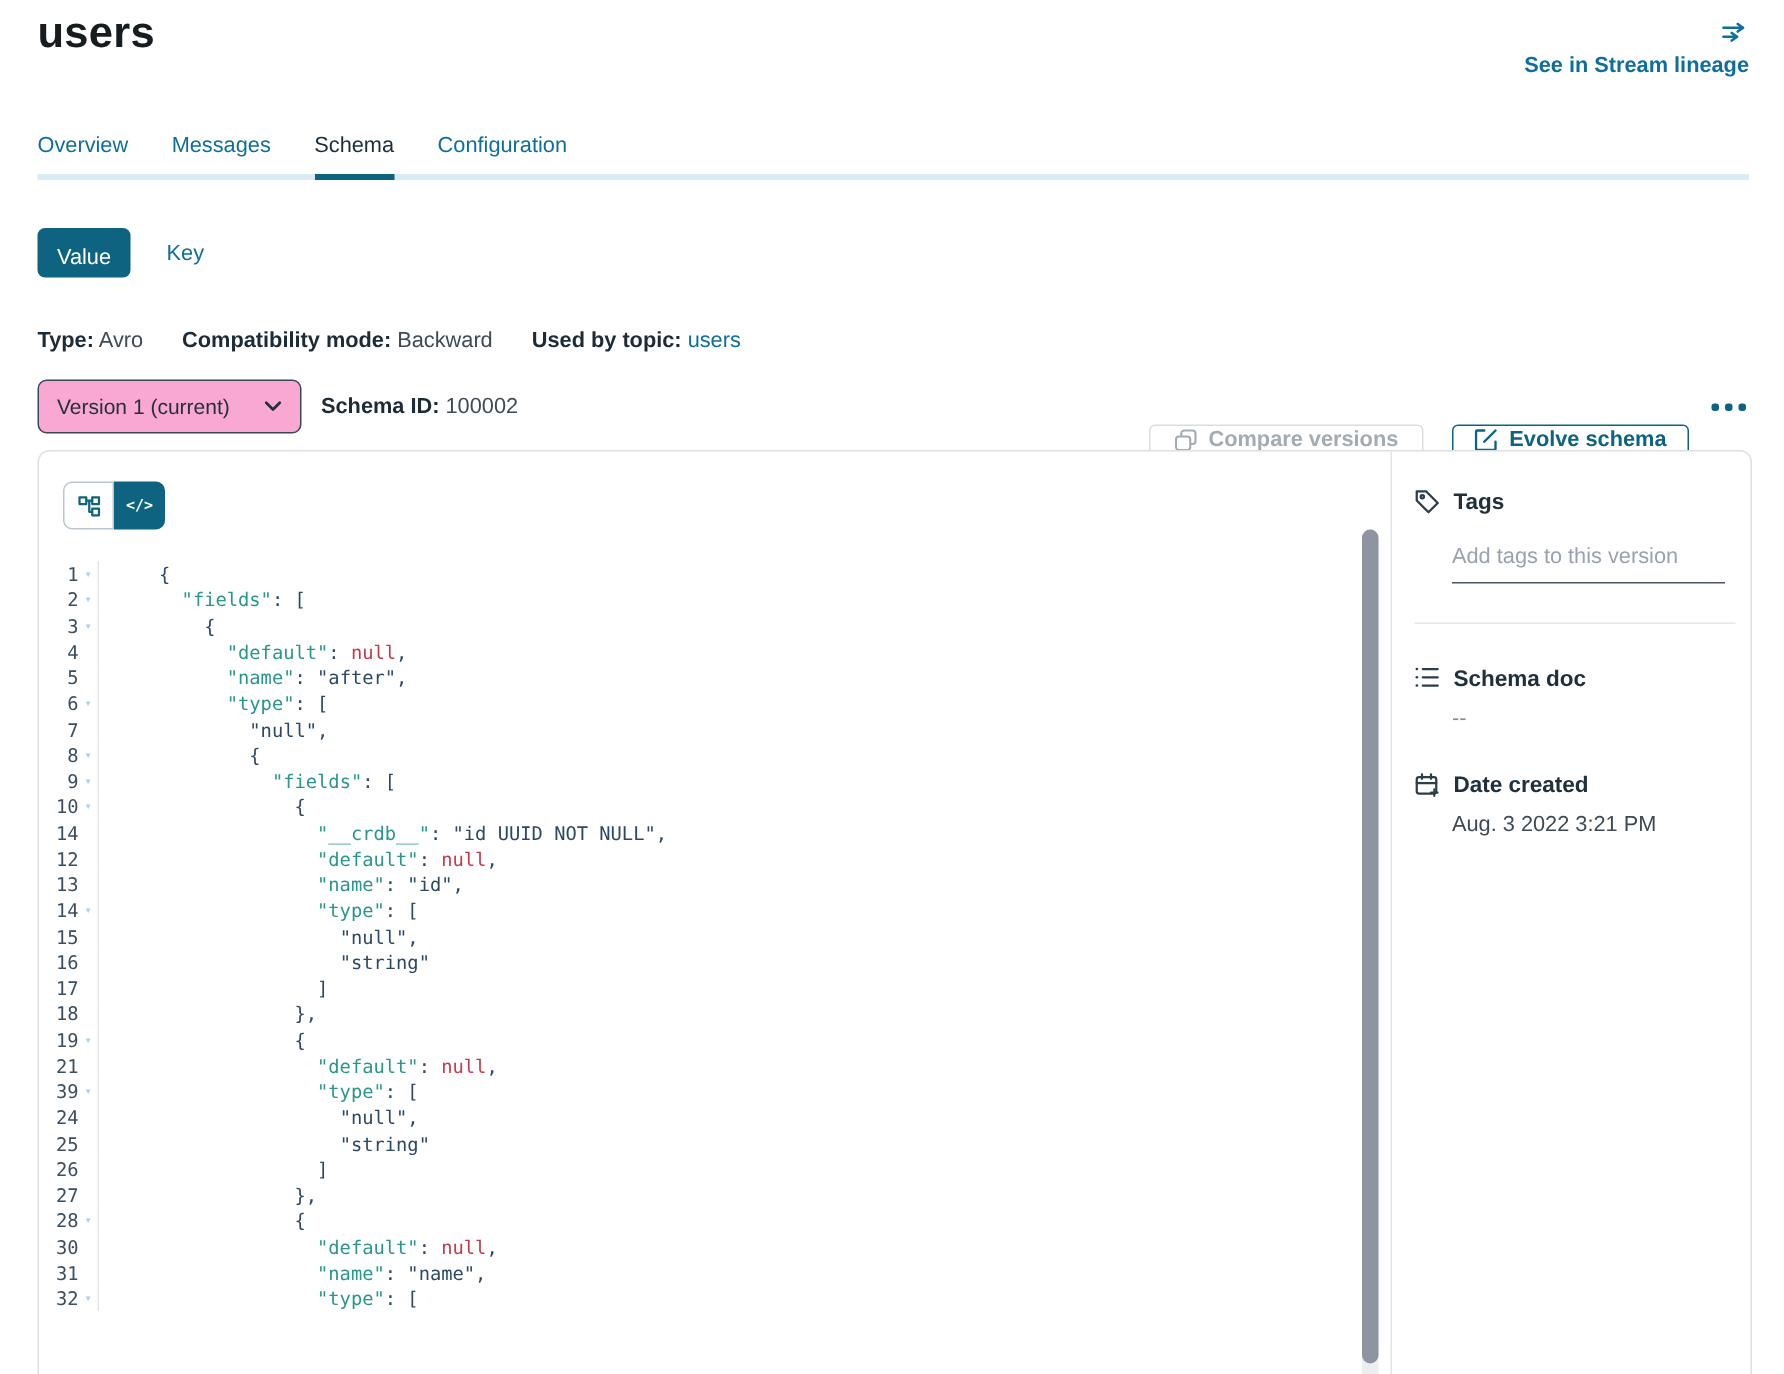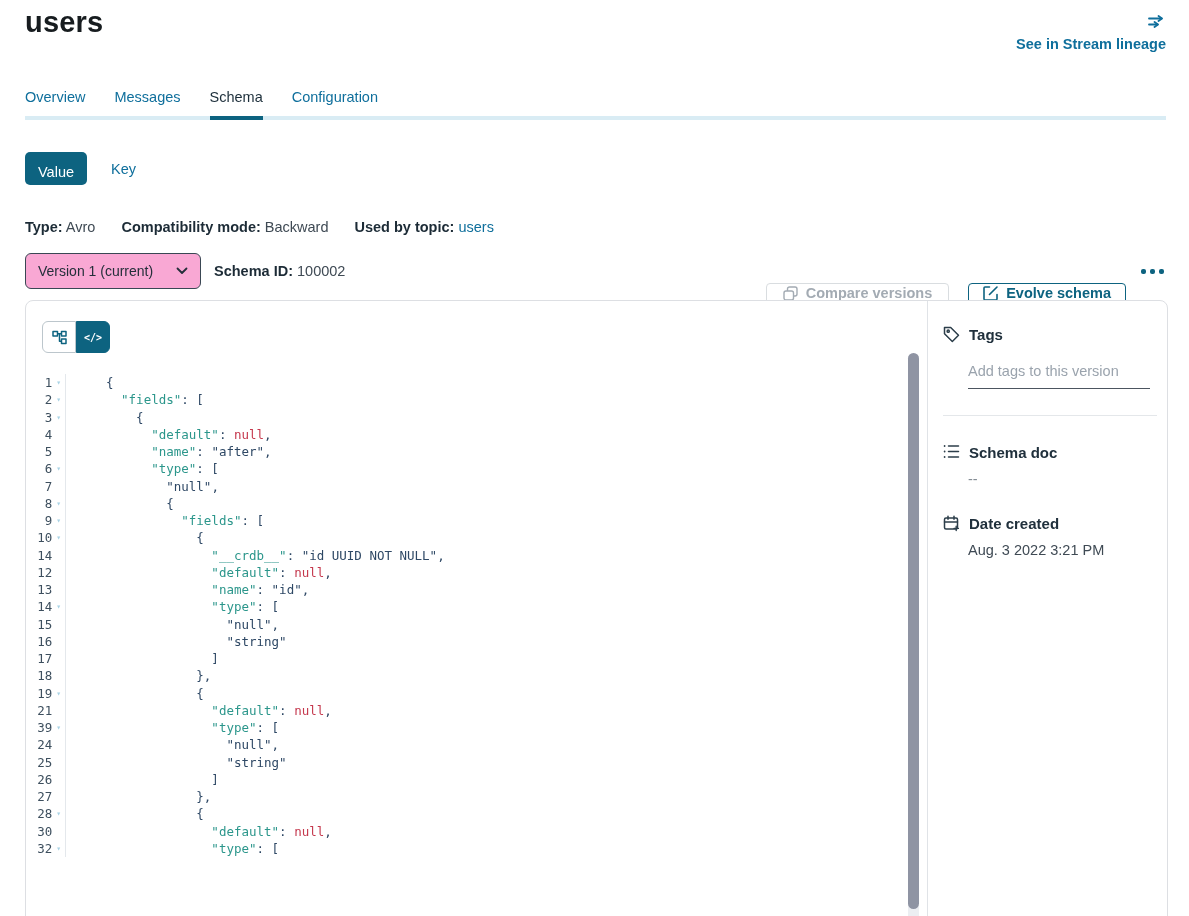--- a/index.html
+++ b/index.html
@@ -372,20 +372,27 @@
         </div>
         <div class="code-row">
           <span class="gutter">
             <span class="lnum">30</span>
             <span class="fold"></span>
           </span>
           <span class="codetext">              <span class="tk-key">"default"</span>: <span class="tk-null">null</span>,</span>
         </div>
         <div class="code-row">
           <span class="gutter">
+            <span class="lnum">31</span>
+            <span class="fold"></span>
+          </span>
+          <span class="codetext">              <span class="tk-key">"name"</span>: <span class="tk-str">"name"</span>,</span>
+        </div>
+        <div class="code-row">
+          <span class="gutter">
             <span class="lnum">32</span>
             <span class="fold">▾</span>
           </span>
           <span class="codetext">              <span class="tk-key">"type"</span>: [</span>
         </div>
       </div>
 
     <div class="scroll-track">
       <div class="scroll-thumb"></div>
     </div>

